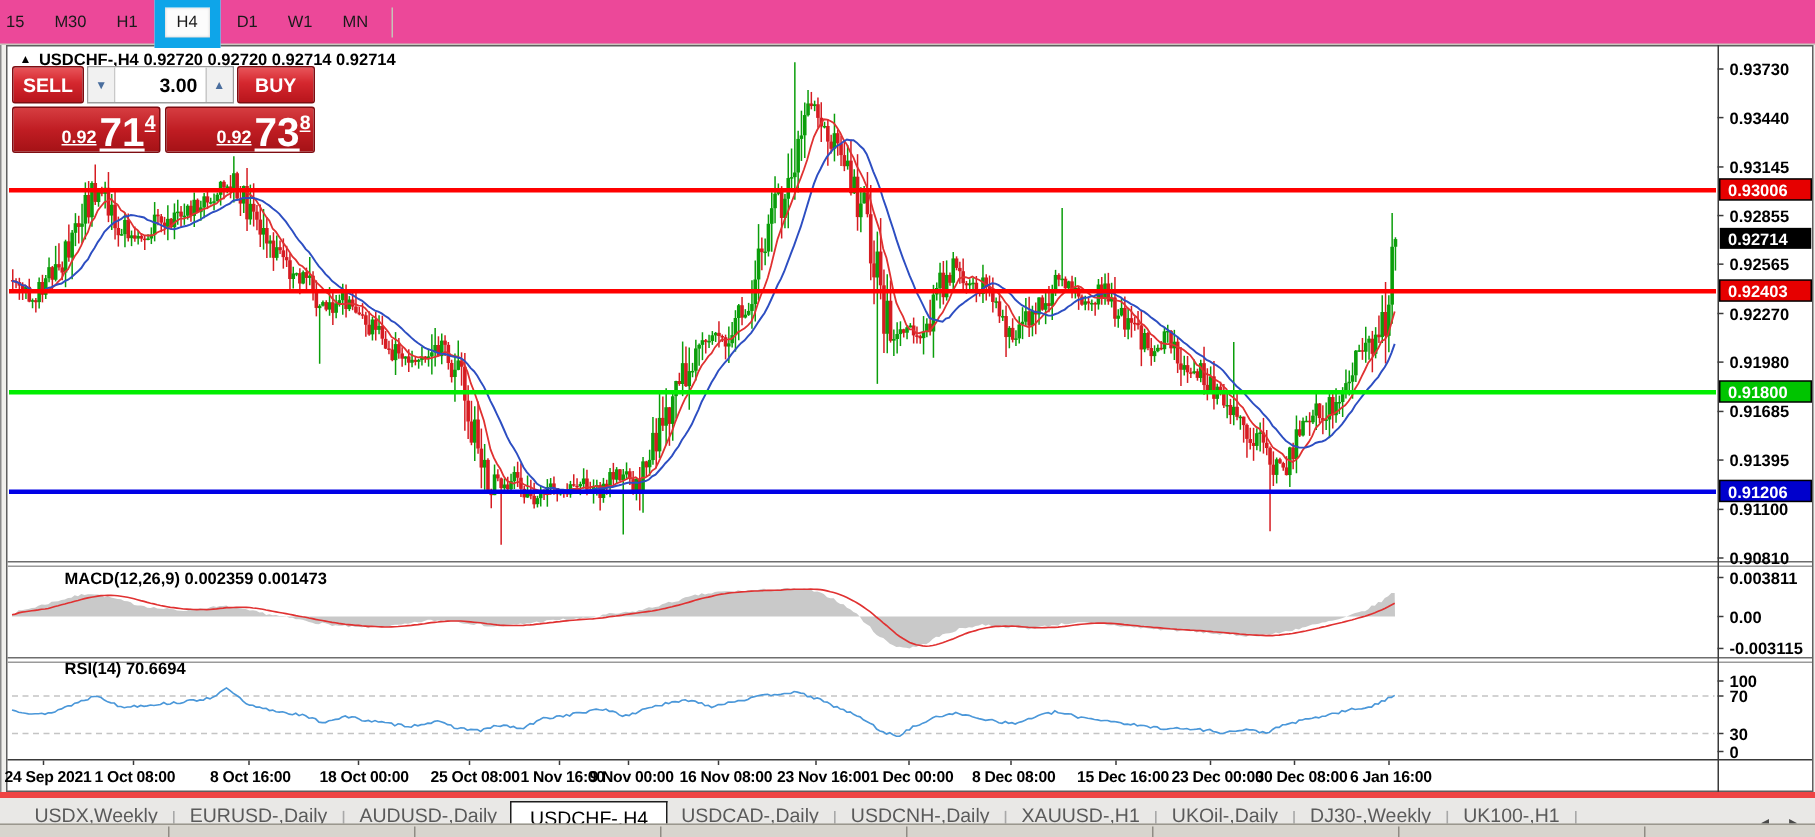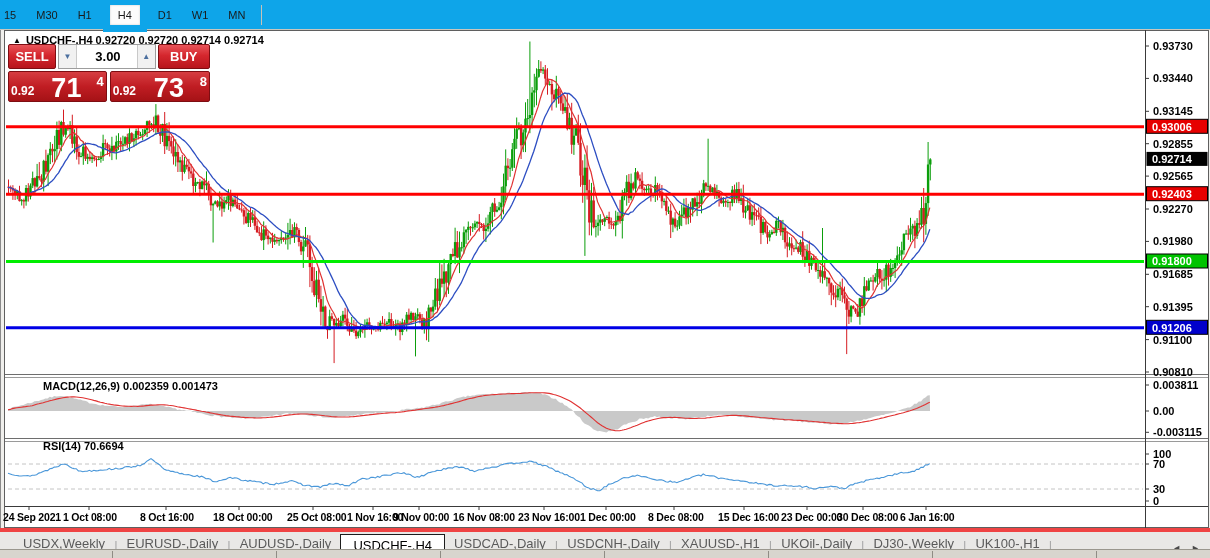--- a/index.html
+++ b/index.html
@@ -1,19 +1,19 @@
 <!DOCTYPE html>
 <html><head>
 <meta charset="utf-8">
 <style>
   html,body{margin:0;padding:0;}
   body{width:1210px;height:558px;position:relative;overflow:hidden;background:#f0efec;
        font-family:"Liberation Sans",sans-serif;-webkit-font-smoothing:antialiased;}
   
-  .toolbar{position:absolute;top:0;left:0;width:1210px;height:29px;background:#0ea5e9;
+  .toolbar{position:absolute;top:0;left:0;width:1210px;height:29px;background:#ec4899;
            border-bottom:1px solid #c9c6bd;display:flex;align-items:center;z-index:6;}
   .tf-btn{font-size:11px;color:#1a1a1a;padding:4px 8px;margin:0 1px;border:1px solid transparent;cursor:default;}
   .tf-btn.first{padding-left:2px;}
   .tf-btn.active{background:#fcfcfc;border:7px solid #0ea5e9;box-shadow:inset 0 0 2px #c2c2c2;}
   .tf-sep{width:1px;height:20px;background:#c5c2b8;margin:0 6px;}
   
   #chart-svg{position:absolute;top:0;left:0;z-index:1;}
   
   .chart-title{position:absolute;left:13px;top:34px;font-size:11px;font-weight:bold;color:#000;z-index:4;white-space:nowrap;}
   .chart-title .tri{font-size:8px;margin-right:5px;position:relative;top:-1px;}
@@ -21,25 +21,25 @@
   .trade-panel{position:absolute;left:8px;top:44px;width:202px;z-index:5;}
   .tp-row1{display:flex;height:25px;}
   .btn{background:linear-gradient(#e8555a 0%,#d5272e 45%,#b8151c 100%);border:1px solid #7e0d12;
        color:#fff;font-weight:bold;font-size:13px;display:flex;align-items:center;justify-content:center;border-radius:2px;}
   .btn-sell{width:53px;}
   .btn-buy{width:58px;}
   .stepper{display:flex;margin:0 2px;border:1px solid #9d9d9d;background:#fff;width:110px;}
   .step-btn{width:17px;background:#f1f1f1;color:#4a6e9e;font-size:8px;display:flex;align-items:center;justify-content:center;}
   .step-dn{border-right:1px solid #c9c9c9;}
   .step-up{border-left:1px solid #c9c9c9;}
-  .vol-input{flex:1;display:flex;align-items:center;justify-content:flex-end;padding-right:16px;
+  .vol-input{flex:1;display:flex;align-items:center;justify-content:flex-end;padding-right:5px;
              font-size:13px;font-weight:bold;color:#000;background:#fff;}
   .tp-row2{display:flex;margin-top:2px;height:31px;}
   .price-box{background:linear-gradient(#d63d41 0%,#c01d23 50%,#a51216 100%);border:1px solid #7e0d12;color:#fff;
-             display:flex;align-items:flex-end;justify-content:space-between;border-radius:2px;padding:0 2px;}
+             display:flex;align-items:flex-end;justify-content:flex-end;border-radius:2px;padding:0 2px;text-decoration:underline;}
   .price-sell{width:110px;margin-right:3px;}
   .price-buy{width:112px;}
   .pb-small{font-size:12px;font-weight:bold;margin:0 2px 3px 0;}
   .pb-big{font-size:27px;line-height:26px;font-weight:bold;}
   .pb-sup{font-size:13px;font-weight:bold;align-self:flex-start;margin-top:2px;}
   
   .ind-label{position:absolute;left:10px;font-size:11px;font-weight:bold;color:#000;z-index:4;white-space:nowrap;margin-left:33px;}
   .macd-label{top:380px;}
   .rsi-label{top:440px;text-align:center;}
   

